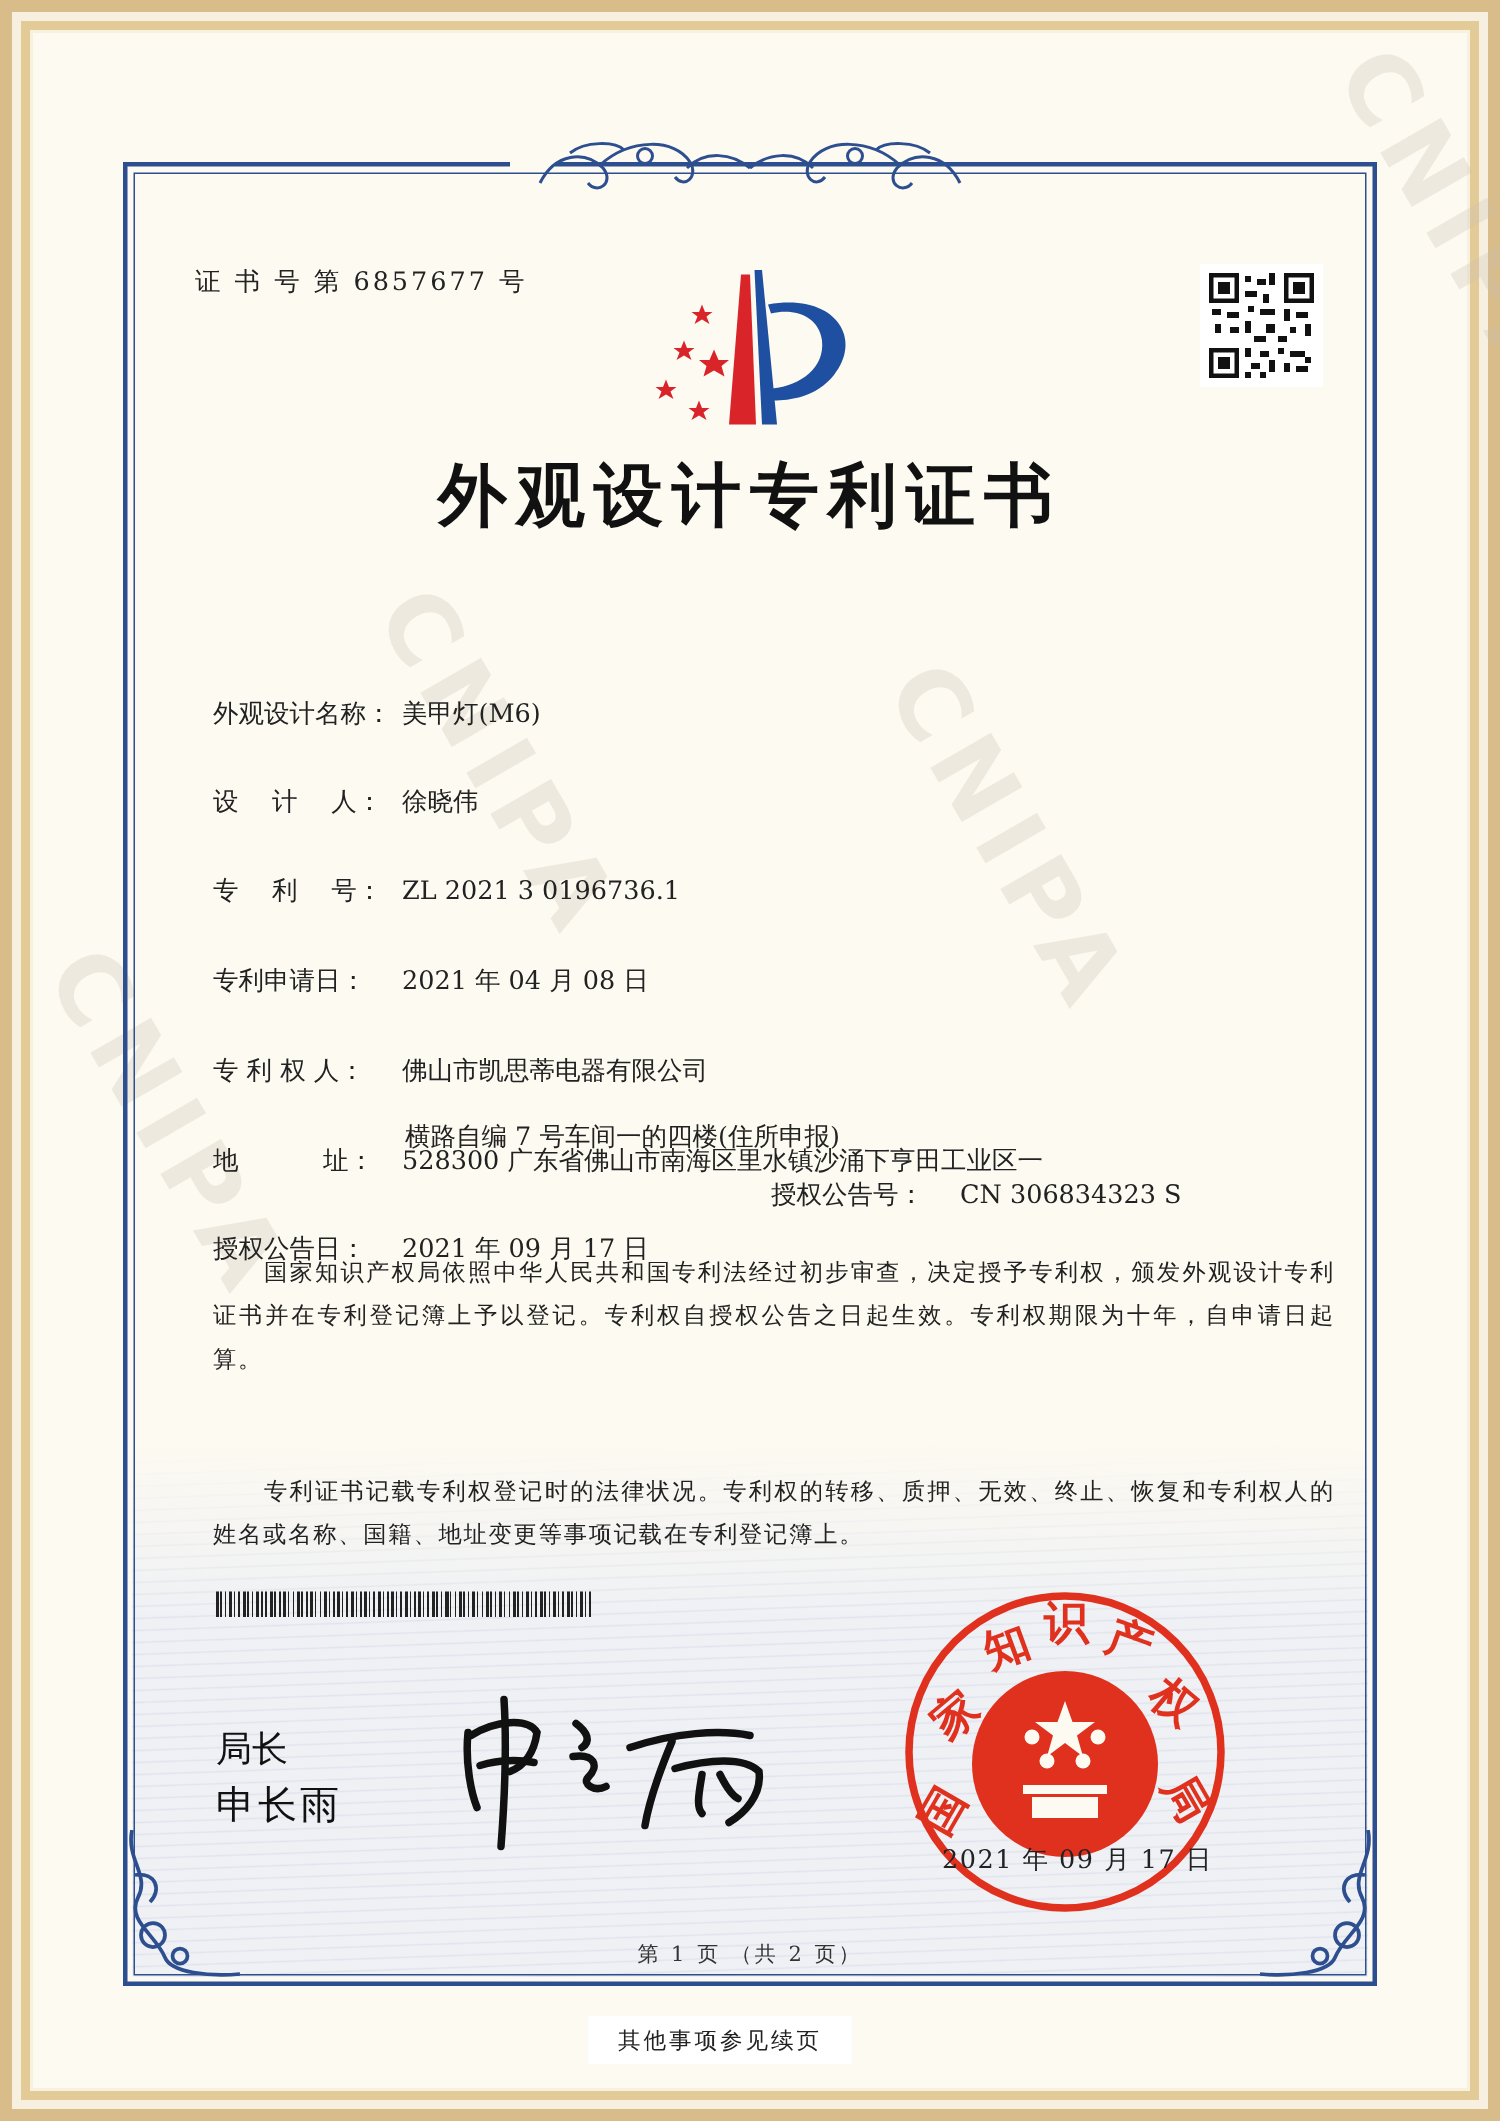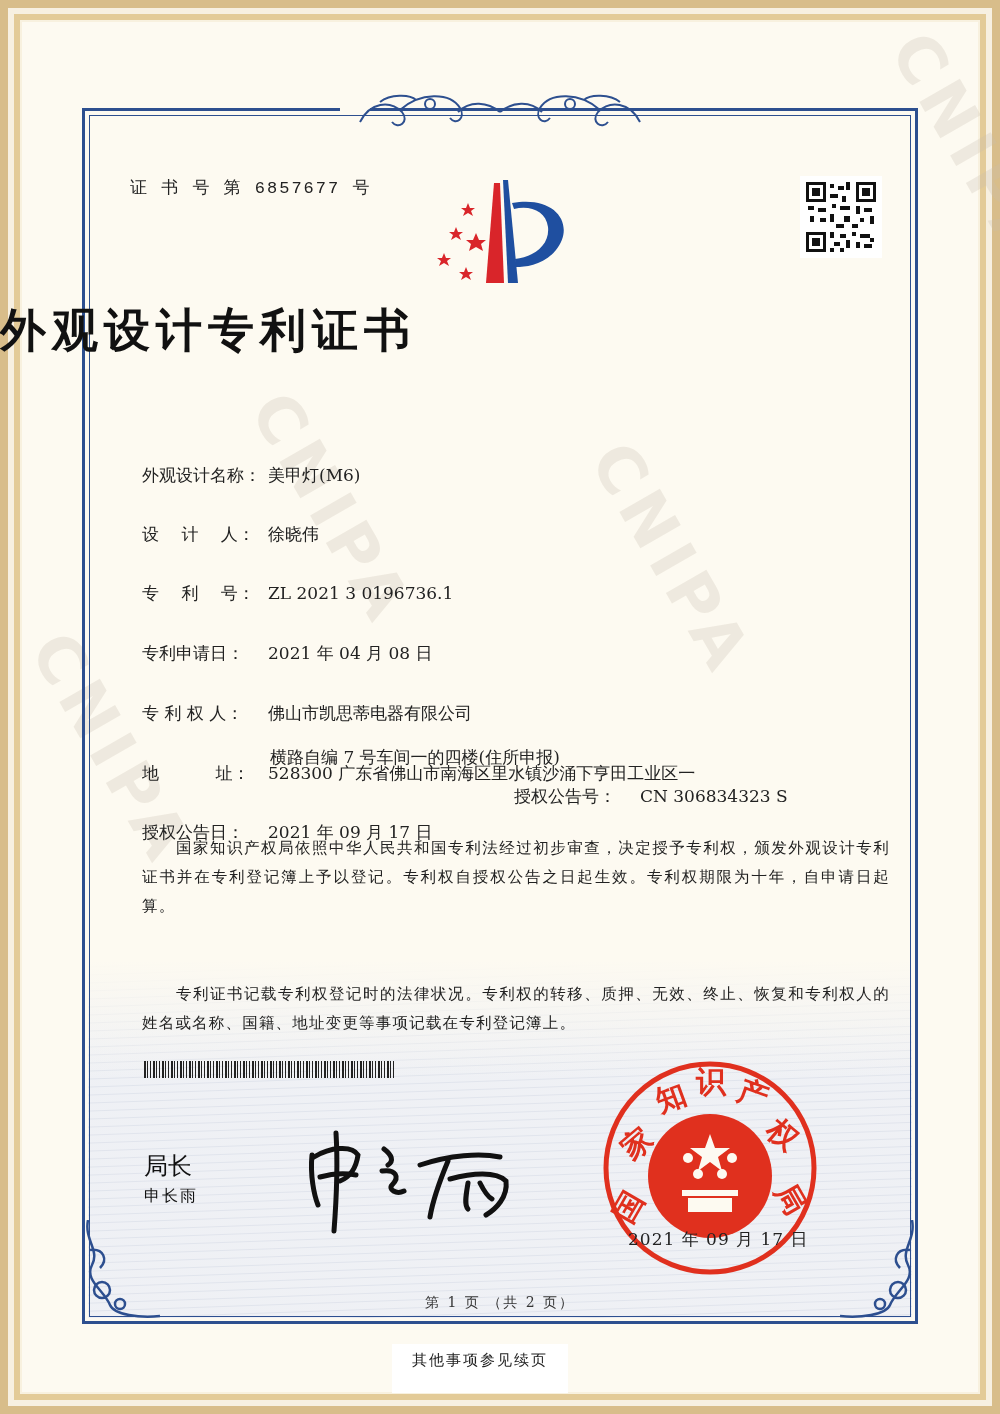--- a/index.html
+++ b/index.html
@@ -6,37 +6,37 @@
   body{width:1000px;height:1414px;position:relative;overflow:hidden;background:#f3ead7;font-family:"DejaVu Serif","Liberation Serif",serif;}
   .frame-outer{position:absolute;left:0;top:0;width:1000px;height:1414px;box-sizing:border-box;border:8px solid #d8bd8a;background:#f7f0e1;}
   .frame-inner{position:absolute;left:14px;top:14px;right:14px;bottom:14px;border:6px solid #e3cb98;box-shadow:inset 0 0 0 2px #f8f1df,inset 0 0 6px rgba(160,120,50,.35);background:#fdfaf1;}
   .paper{position:absolute;left:22px;top:22px;width:956px;height:1370px;background:#fdfaf1;}
   .blue-border{position:absolute;left:82px;top:108px;width:836px;height:1216px;border:3px solid #2d4f8f;box-sizing:border-box;}
   .blue-border::after{content:"";position:absolute;left:4px;top:4px;right:4px;bottom:4px;border:1px solid #2d4f8f;}
   .guilloche{position:absolute;left:88px;top:960px;width:824px;height:358px;background:repeating-linear-gradient(178deg,#eef0f5 0px,#eef0f5 6px,#dfe3ec 7px,#eef0f5 8px);opacity:.95;}
   .guilloche-fade{position:absolute;left:88px;top:960px;width:824px;height:120px;background:linear-gradient(#fdfaf1,rgba(253,250,241,0));}
   .ornament{position:absolute;}
   .watermark{position:absolute;color:rgba(200,190,175,.28);font-family:"DejaVu Sans",sans-serif;font-weight:bold;font-size:64px;letter-spacing:8px;transform:rotate(60deg);transform-origin:left top;white-space:nowrap;}
-  .cert-no{position:absolute;left:130px;top:176px;font-size:17px;color:#222;letter-spacing:2px;font-family:Liberation Mono, monospace;}
+  .cert-no{position:absolute;left:130px;top:176px;font-size:17px;color:#222;letter-spacing:2px;}
   .logo{position:absolute;left:426px;top:175px;width:150px;height:115px;}
   .qr{position:absolute;left:800px;top:176px;width:82px;height:82px;background:#fff;}
-  .title{position:absolute;left:0;width:1000px;top:300px;text-align:left;font-size:46px;font-weight:bold;color:#111;letter-spacing:6px;font-family:"DejaVu Serif",serif;}
+  .title{position:absolute;left:0;width:1000px;top:300px;text-align:center;font-size:46px;font-weight:bold;color:#111;letter-spacing:6px;font-family:"DejaVu Serif",serif;}
   .field{position:absolute;left:142px;font-size:17px;color:#222;white-space:nowrap;}
   .field .lbl{display:inline-block;width:126px;margin-top:40px;}
   .field .val{display:inline-block;}
   .addr2{position:absolute;left:270px;top:746px;font-size:17px;color:#222;}
   .para{position:absolute;left:142px;width:748px;font-size:15.5px;line-height:29px;color:#222;letter-spacing:1.2px;text-align:justify;}
   .barcode{position:absolute;left:144px;top:1061px;width:252px;height:17px;background:repeating-linear-gradient(90deg,#222 0 2px,transparent 2px 3px,#222 3px 4px,transparent 4px 6px,#222 6px 7px,transparent 7px 9px);}
   .director-title{position:absolute;left:144px;top:1150px;font-size:24px;color:#111;font-family:"DejaVu Sans",sans-serif;}
-  .director-name{position:absolute;left:144px;top:1186px;font-size:16px;color:#111;font-family:"DejaVu Sans",sans-serif;letter-spacing:2px;}
+  .director-name{position:absolute;left:144px;top:1186px;font-size:26px;color:#111;font-family:"DejaVu Sans",sans-serif;letter-spacing:2px;}
   .signature{position:absolute;left:300px;top:1125px;width:220px;height:110px;}
   .seal{position:absolute;left:600px;top:1058px;width:220px;height:220px;}
   .seal-date{position:absolute;left:628px;top:1228px;font-size:17px;color:#222;letter-spacing:1px;}
   .page-no{position:absolute;left:0;width:1000px;top:1294px;text-align:center;font-size:14px;color:#333;letter-spacing:2px;}
-  .continued{position:absolute;left:392px;top:1344px;width:176px;height:49px;background:#fff;font-size:15px;color:#222;text-align:center;line-height:32px;letter-spacing:2px;}
+  .continued{position:absolute;left:392px;top:1344px;width:176px;height:32px;background:#fff;font-size:15px;color:#222;text-align:center;line-height:32px;letter-spacing:2px;}
 </style>
 </head>
 <body>
 
 <div class="frame-outer"></div>
 <div class="frame-inner"></div>
 <div class="paper"></div>
 
 <div class="watermark" style="left:300px;top:380px;">CNIPA</div>
 <div class="watermark" style="left:640px;top:430px;">CNIPA</div>

